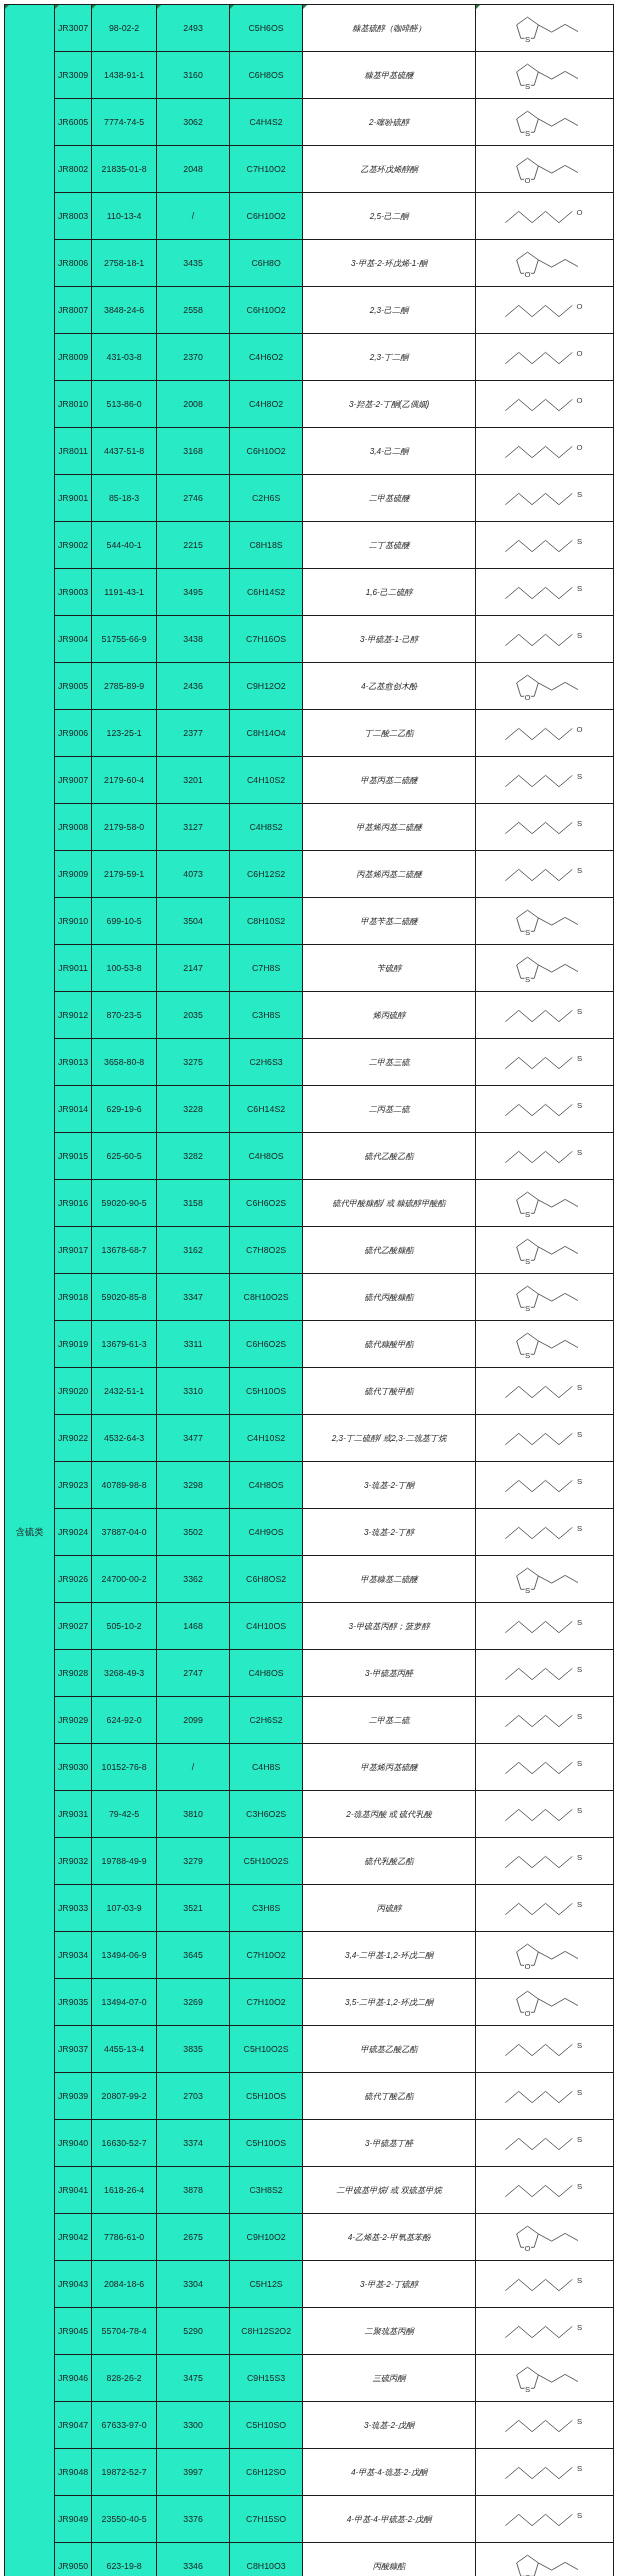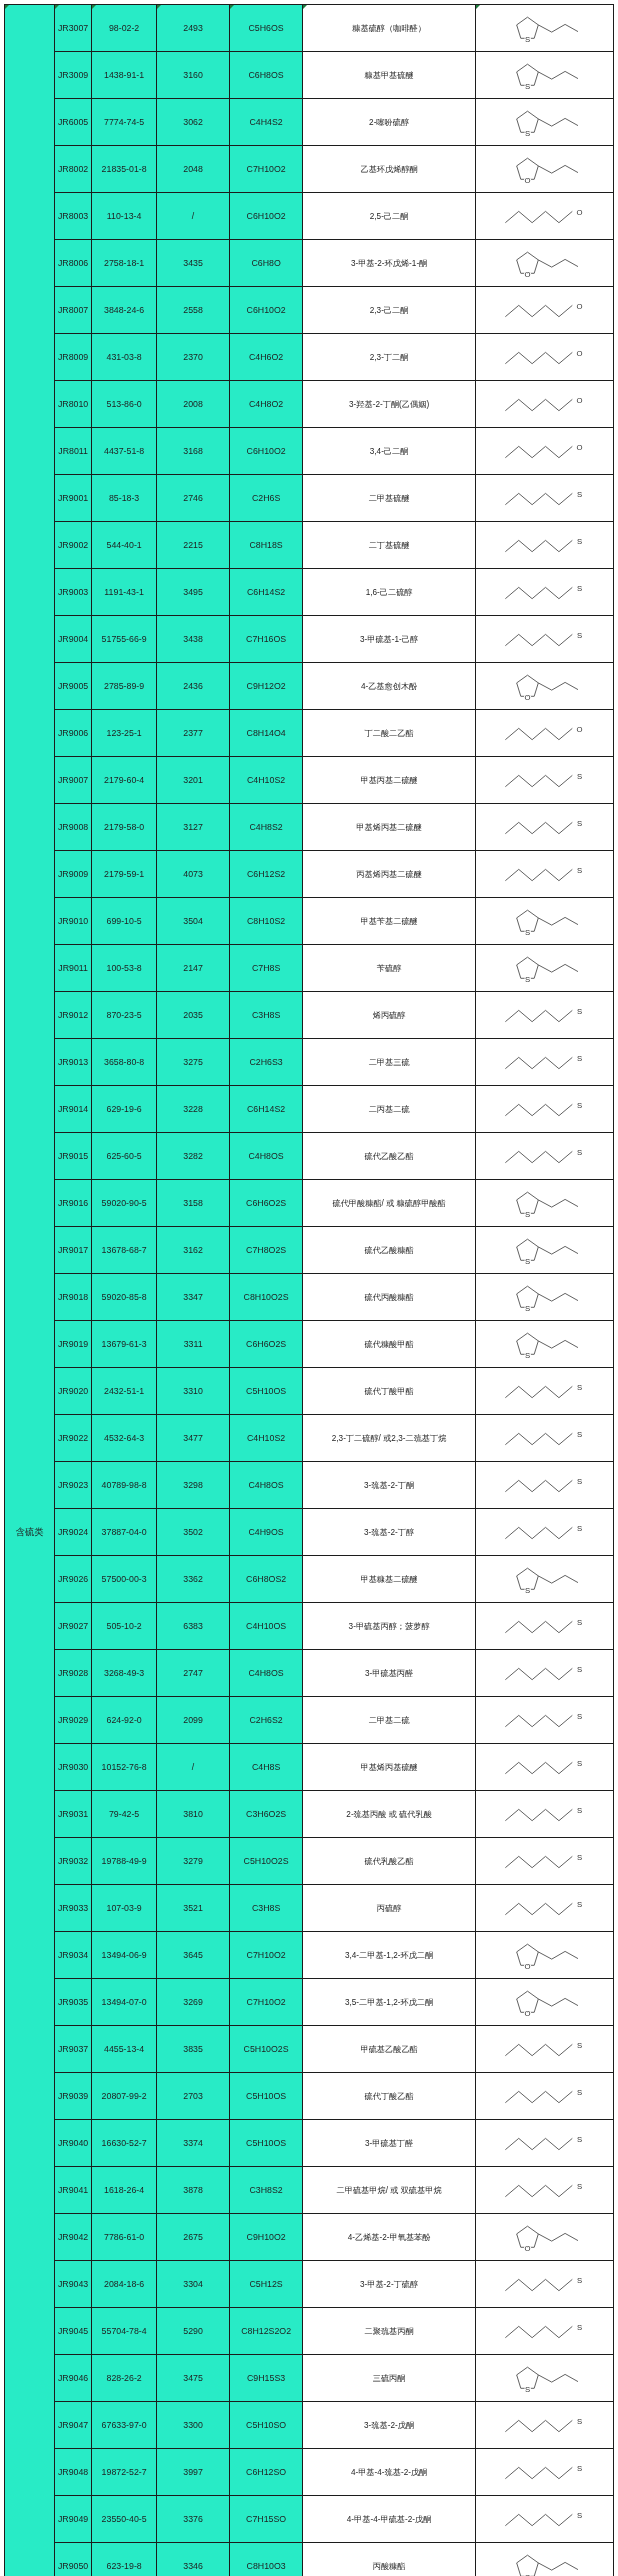--- a/index.html
+++ b/index.html
@@ -23,21 +23,21 @@
     border-right:1px solid #1c1c1c;
     border-bottom:1px solid #1c1c1c;
     background:#28ebc6;
     color:#1f1f1f;
     font-size:8.8px;
     overflow:hidden;
     text-align:center;
   }
   .cell.white{background:#ffffff;}
   .cell.cat{grid-row:1 / span 65;font-size:9.3px;}
-  .cell.name{font-size:8.2px;padding:0 2.6px;line-height:1.35;}
+  .cell.name{font-size:8.2px;padding:0 2.6px;line-height:1.35;font-style:italic;}
   .cell.structc{border-right:none;}
   .corner{
     position:absolute;top:0;left:0;width:0;height:0;
     border-top:4.1px solid #1e7a3d;
     border-right:4.1px solid transparent;
   }
   svg.struct{display:block;}
 </style>
 </head>
 <body>
@@ -503,36 +503,36 @@
     <div class="cell white structc">
         <svg class="struct" width="93" height="34" viewBox="0 0 180 66" style="font-size:17px">
           <path fill="none" stroke="#4a4a4a" stroke-width="1.7" d="M14,46 L40,24 L66,46 L92,24 L118,46 L144,24"></path>
           <text x="158" y="31" text-anchor="middle" font-size="15" fill="#333" stroke="#fff" stroke-width="4" paint-order="stroke">S</text>
         </svg>
       </div>
   </div>
 
   <div class="row">
     <div class="cell idc">JR9026</div>
-    <div class="cell casc">57500-00-3</div>
+    <div class="cell casc">24700-00-2</div>
     <div class="cell numc">3362</div>
     <div class="cell formc">C6H8OS2</div>
     <div class="cell white name">甲基糠基二硫醚</div>
     <div class="cell white structc">
         <svg class="struct" width="93" height="34" viewBox="0 0 180 66" style="font-size:17px">
           <path fill="none" stroke="#4a4a4a" stroke-width="1.7" d="M57,12 L78,27 L70,53 L44,53 L36,27 Z M78,27 L104,41 L130,26 L155,40"></path>
           <text x="57" y="60" text-anchor="middle" font-size="15" fill="#333" stroke="#fff" stroke-width="4" paint-order="stroke">S</text>
         </svg>
       </div>
   </div>
 
   <div class="row">
     <div class="cell idc">JR9027</div>
     <div class="cell casc">505-10-2</div>
-    <div class="cell numc">6383</div>
+    <div class="cell numc">1468</div>
     <div class="cell formc">C4H10OS</div>
     <div class="cell white name">3-甲硫基丙醇；菠萝醇</div>
     <div class="cell white structc">
         <svg class="struct" width="93" height="34" viewBox="0 0 180 66" style="font-size:17px">
           <path fill="none" stroke="#4a4a4a" stroke-width="1.7" d="M14,46 L40,24 L66,46 L92,24 L118,46 L144,24"></path>
           <text x="158" y="31" text-anchor="middle" font-size="15" fill="#333" stroke="#fff" stroke-width="4" paint-order="stroke">S</text>
         </svg>
       </div>
   </div>
 

